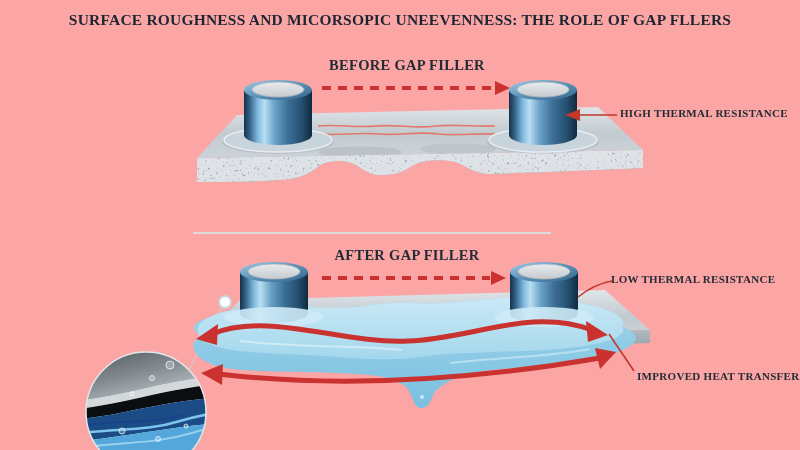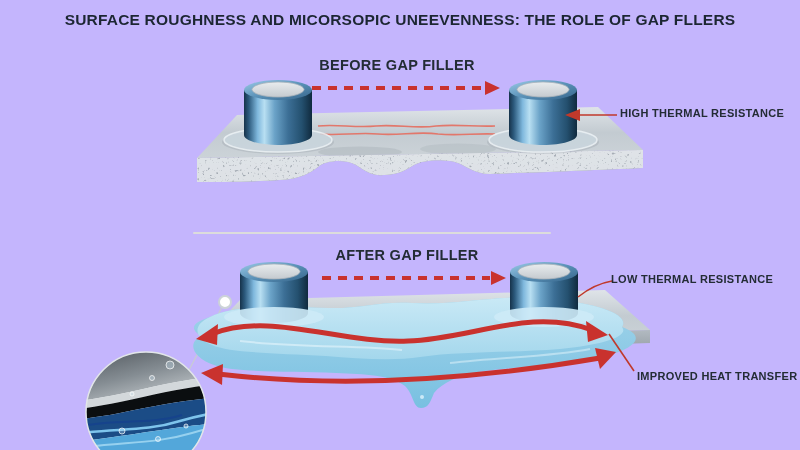--- a/index.html
+++ b/index.html
@@ -1,25 +1,25 @@
 <!DOCTYPE html>
 <html><head>
 <meta charset="utf-8">
 <style>
   html,body{margin:0;padding:0;background:#ffffff;}
   .canvas{
-    position:relative;width:800px;height:450px;background:#c4b5fd;overflow:hidden;
-    font-family:Liberation Sans, sans-serif;color:#1c2632;
+    position:relative;width:800px;height:450px;background:#fca5a5;overflow:hidden;
+    font-family:Liberation Serif, serif;color:#1c2632;
   }
   .title{
     position:absolute;top:11px;left:0;width:800px;margin:0;
     text-align:center;font-size:15.5px;font-weight:700;letter-spacing:.2px;color:#1c2632;
   }
   .heading-block{position:absolute;width:218px;}
-  .heading-block.before{left:288px;top:57px;}
+  .heading-block.before{left:298px;top:57px;}
   .heading-block.after{left:298px;top:247px;}
   .heading{font-size:14.5px;font-weight:700;letter-spacing:.3px;text-align:center;line-height:16px;color:#232c35;}
   .dashed-arrow{position:absolute;top:24px;height:14px;}
   .dashed-arrow.before{left:24px;width:188px;}
   .dashed-arrow.after{left:24px;width:184px;}
   .dash-line{position:absolute;left:0;right:16px;top:5px;height:4px;
     background:repeating-linear-gradient(90deg,#c9322e 0 9px,transparent 9px 16px);}
   .arrow-head{position:absolute;right:0;top:0;width:0;height:0;
     border-left:15px solid #c9322e;border-top:7px solid transparent;border-bottom:7px solid transparent;}
   .callout{position:absolute;font-size:11px;font-weight:700;letter-spacing:.3px;color:#232c35;white-space:nowrap;text-align:center;}

